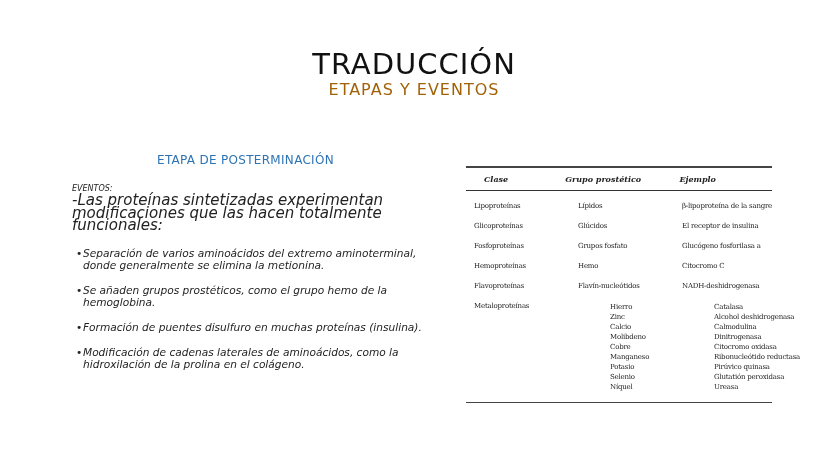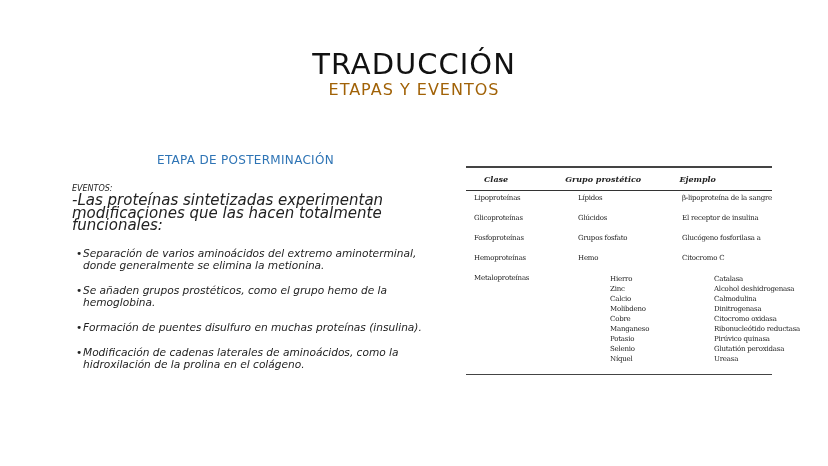--- a/index.html
+++ b/index.html
@@ -15,21 +15,21 @@
   .table-wrap { position: absolute; left: 466px; top: 166px; width: 306px; }
   .rule { height: 1px; background: #333; }
   .rule.thick { height: 1.5px; background: #444; }
   .hdr { display: flex; height: 22px; align-items: center; font-family: "DejaVu Serif", serif; font-style: italic; font-weight: bold; font-size: 8px; color: #222; }
   .col1 { width: 104px; padding-left: 20px; box-sizing: border-box; }
   .col2 { width: 104px; }
   .col3 { width: 98px; }
   .hdr .col1 { padding-left: 18px; }
   .hdr .col2 { padding-left: 0; }
   .hdr .col3 { padding-left: 16px; }
-  .rows { padding-top: 0; padding-bottom: 10px; }
+  .rows { padding-top: 8px; padding-bottom: 10px; }
   .row { display: flex; font-family: "DejaVu Serif", serif; font-size: 7px; color: #222; letter-spacing: -0.2px; }
   .row .col1 { padding-left: 8px; width: 112px; }
   .row .col2 { width: 104px; }
   .row .col3 { width: 70px; white-space: nowrap; }
   .row.single { height: 20px; align-items: flex-start; padding-top: 3px; box-sizing: border-box; }
   .row.multi .col2 div, .row.multi .col3 div { height: 10px; line-height: 10px; margin-left: 32px; }
   .row.multi { padding-top: 3px; }
 </style>
 </head>
 <body>
@@ -70,20 +70,25 @@
     <div class="row single">
       <div class="col1">Fosfoproteínas</div>
       <div class="col2">Grupos fosfato</div>
       <div class="col3">Glucógeno fosforilasa a</div>
     </div>
     <div class="row single">
       <div class="col1">Hemoproteínas</div>
       <div class="col2">Hemo</div>
       <div class="col3">Citocromo C</div>
     </div>
+    <div class="row single">
+      <div class="col1">Flavoproteínas</div>
+      <div class="col2">Flavín-nucleótidos</div>
+      <div class="col3">NADH-deshidrogenasa</div>
+    </div>
     <div class="row multi">
       <div class="col1">Metaloproteínas</div>
       <div class="col2">
         <div>Hierro</div>
         <div>Zinc</div>
         <div>Calcio</div>
         <div>Molibdeno</div>
         <div>Cobre</div>
         <div>Manganeso</div>
         <div>Potasio</div>

